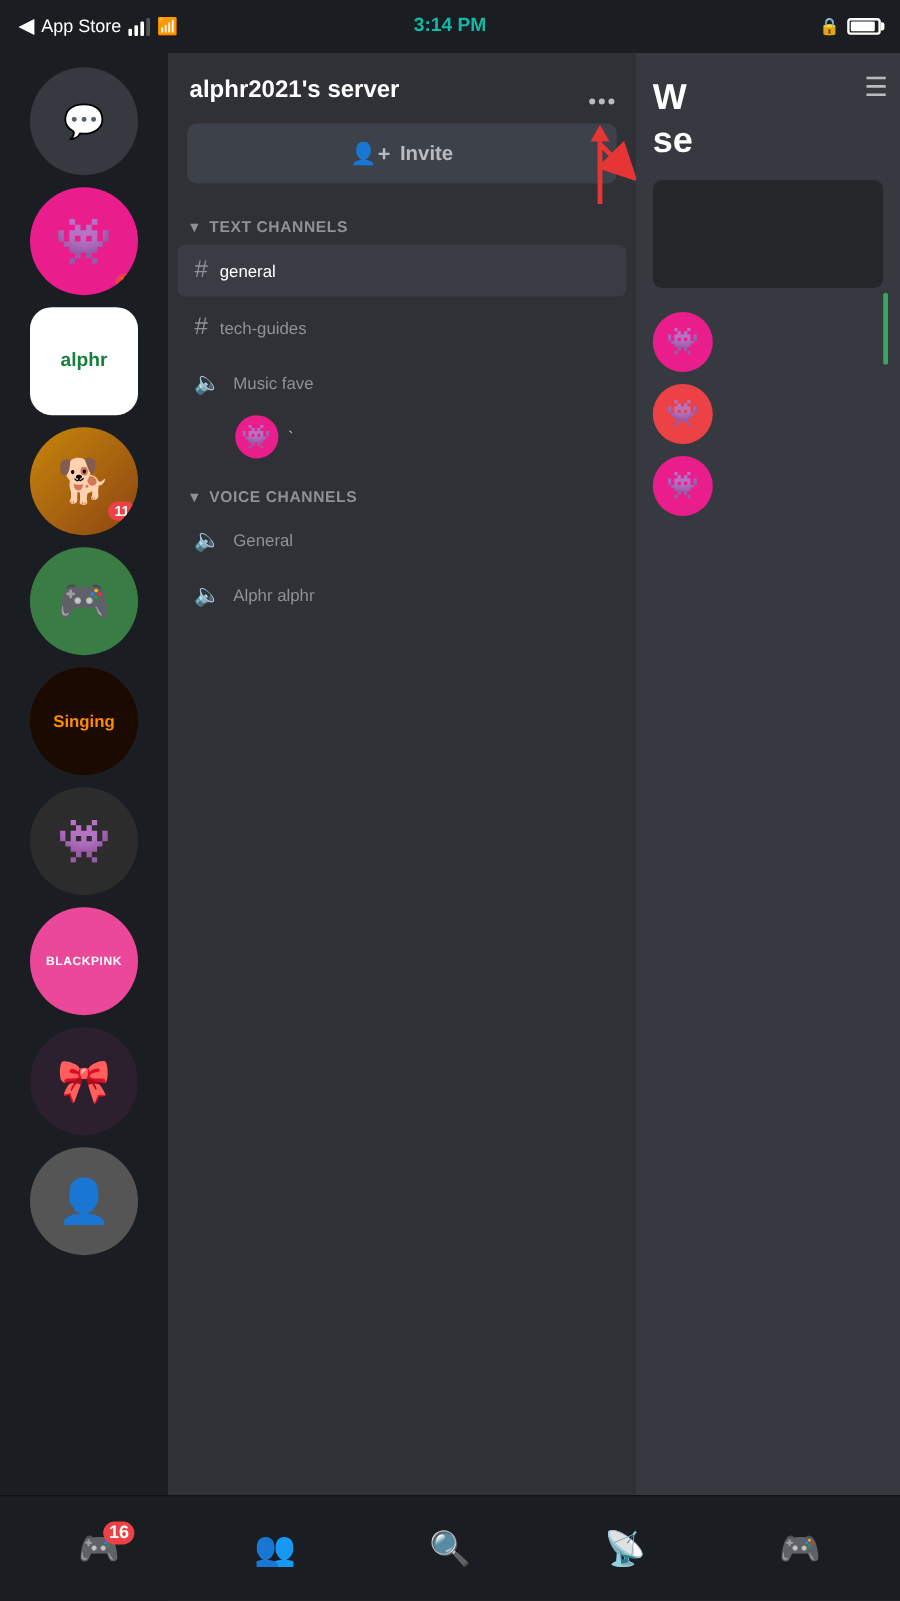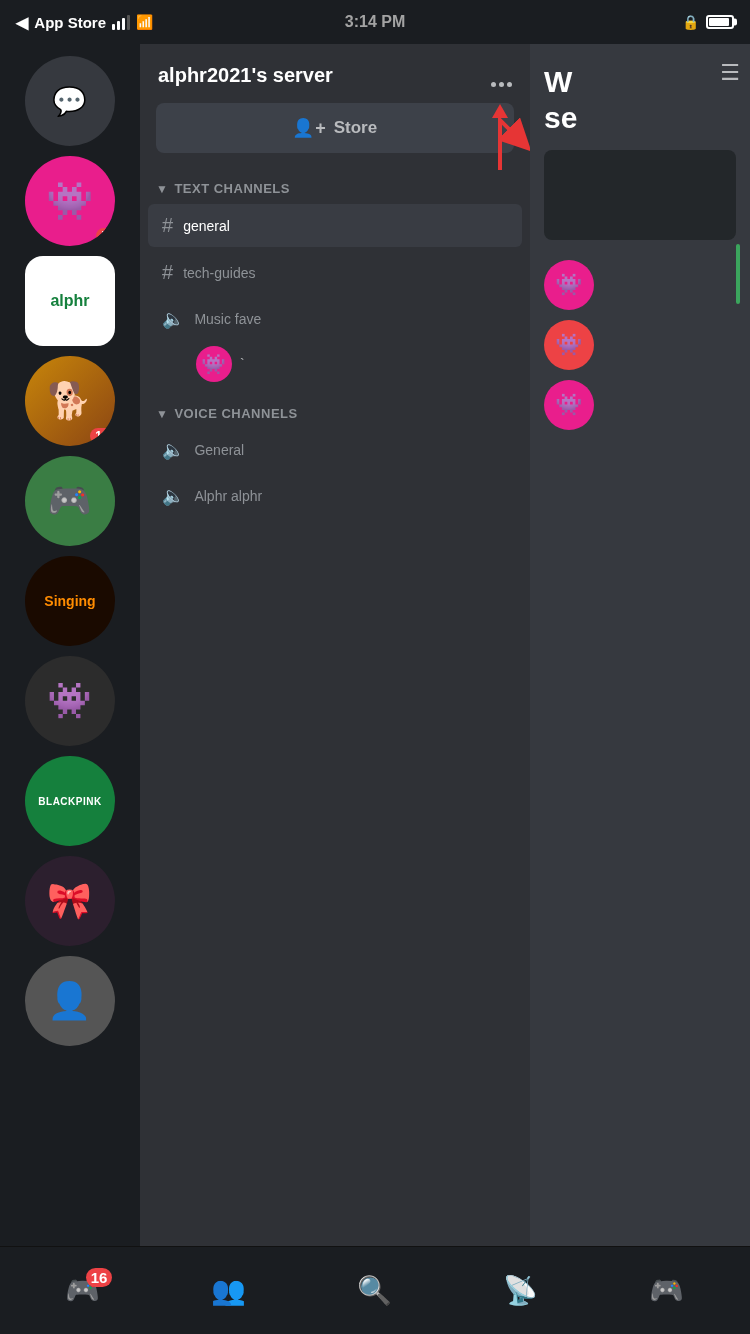--- a/index.html
+++ b/index.html
@@ -29,21 +29,21 @@
     .status-left {
       display: flex;
       align-items: center;
       gap: 6px;
       font-size: 15px;
       color: #fff;
       font-weight: 600;
     }
     .status-center {
       font-size: 16px;
-      color: #a3a3a3;
+      color: #14b8a6;
       font-weight: 600;
       position: absolute;
       left: 50%;
       transform: translateX(-50%);
     }
     .status-right {
       display: flex;
       align-items: center;
       gap: 6px;
     }
@@ -299,21 +299,21 @@
       text-align: center;
     }
   </style>
 </head>
 <body>
 
 <div class="status-bar">
   <div class="status-left">
 
     <span style="font-size:16px; color:#fff;">◀</span>
-    <span style="font-size:15px; color:#fff; font-weight:700;">App Store</span>
+    <span style="font-size:15px; color:#fff; font-weight:400;">App Store</span>
 
     <div class="signal-icon">
       <span style="width:3px; height:6px; background:#fff; border-radius:1px;"></span>
       <span style="width:3px; height:9px; background:#fff; border-radius:1px;"></span>
       <span style="width:3px; height:12px; background:#fff; border-radius:1px;"></span>
       <span style="width:3px; height:15px; background:#555; border-radius:1px;"></span>
     </div>
 
     <span class="wifi-icon">📶</span>
   </div>
@@ -338,36 +338,36 @@
       <span style="font-size:38px;">👾</span>
       <span class="badge" style="position:absolute; bottom:2px; right:2px; background:#ed4245; color:#fff; font-size:12px; font-weight:700; border-radius:10px; padding:1px 5px;">5</span>
     </div>
 
     <div class="avatar-circle" style="background:#fff; border-radius:18px; color:#000; font-size:16px; font-weight:700;">
       <span style="color:#15803d; font-size:16px; font-weight:700;">alphr</span>
     </div>
 
     <div class="avatar-circle" style="background: linear-gradient(135deg, #c8860a, #8b4513); position:relative;">
       <span style="font-size:36px;">🐕</span>
-      <span class="badge" style="position:absolute; bottom:2px; right:2px; background:#ed4245; color:#fff; font-size:12px; font-weight:700; border-radius:10px; padding:1px 5px;">11</span>
+      <span class="badge" style="position:absolute; bottom:12px; right:2px; background:#ed4245; color:#fff; font-size:12px; font-weight:700; border-radius:10px; padding:1px 5px;">11</span>
     </div>
 
     <div class="avatar-circle" style="background:#3a7d44;">
       <span style="font-size:36px;">🎮</span>
     </div>
 
     <div class="avatar-circle" style="background:#1a0a00;">
       <span style="font-size:14px; color:#ff8c00; font-weight:700;">Singing</span>
     </div>
 
     <div class="avatar-circle" style="background:#2c2c2c;">
       <span style="font-size:36px;">👾</span>
     </div>
 
-    <div class="avatar-circle" style="background:#15803d; font-size:11px; color:#fff; text-align:center; padding:4px;">
+    <div class="avatar-circle" style="background:#ec4899; font-size:11px; color:#fff; text-align:center; padding:4px;">
       <span style="font-size:10px; font-weight:700; letter-spacing:0.5px; color:#fff;">BLACKPINK</span>
     </div>
 
     <div class="avatar-circle" style="background:#2c1f2e;">
       <span style="font-size:36px;">🎀</span>
     </div>
 
 
     <div class="avatar-circle" style="background:#555; margin-bottom:80px;">
       <span style="font-size:36px;">👤</span>
@@ -392,21 +392,21 @@
             <polygon points="0 0, 8 4, 0 8" fill="#e63535"></polygon>
           </marker>
         </defs>
         <path d="M30 70 L30 20 L50 40" stroke="#e63535" stroke-width="4" fill="none" marker-end="url(#arrowhead)"></path>
         <polygon points="22,18 38,18 30,4" fill="#e63535"></polygon>
       </svg>
     </div>
 
     <button class="invite-btn">
       <span style="font-size:18px; color:#b9bbbe;">👤+</span>
-      <span style="color:#b9bbbe; font-size:17px; font-weight:600;">Store</span>
+      <span style="color:#b9bbbe; font-size:17px; font-weight:600;">Invite</span>
     </button>
 
     <div class="section-header">
       <span style="font-size:12px; color:#8e9297;">▼</span>
       <span>TEXT CHANNELS</span>
     </div>
 
     <div class="channel-item active">
       <span class="channel-icon">#</span>
       <span class="channel-name">general</span>

